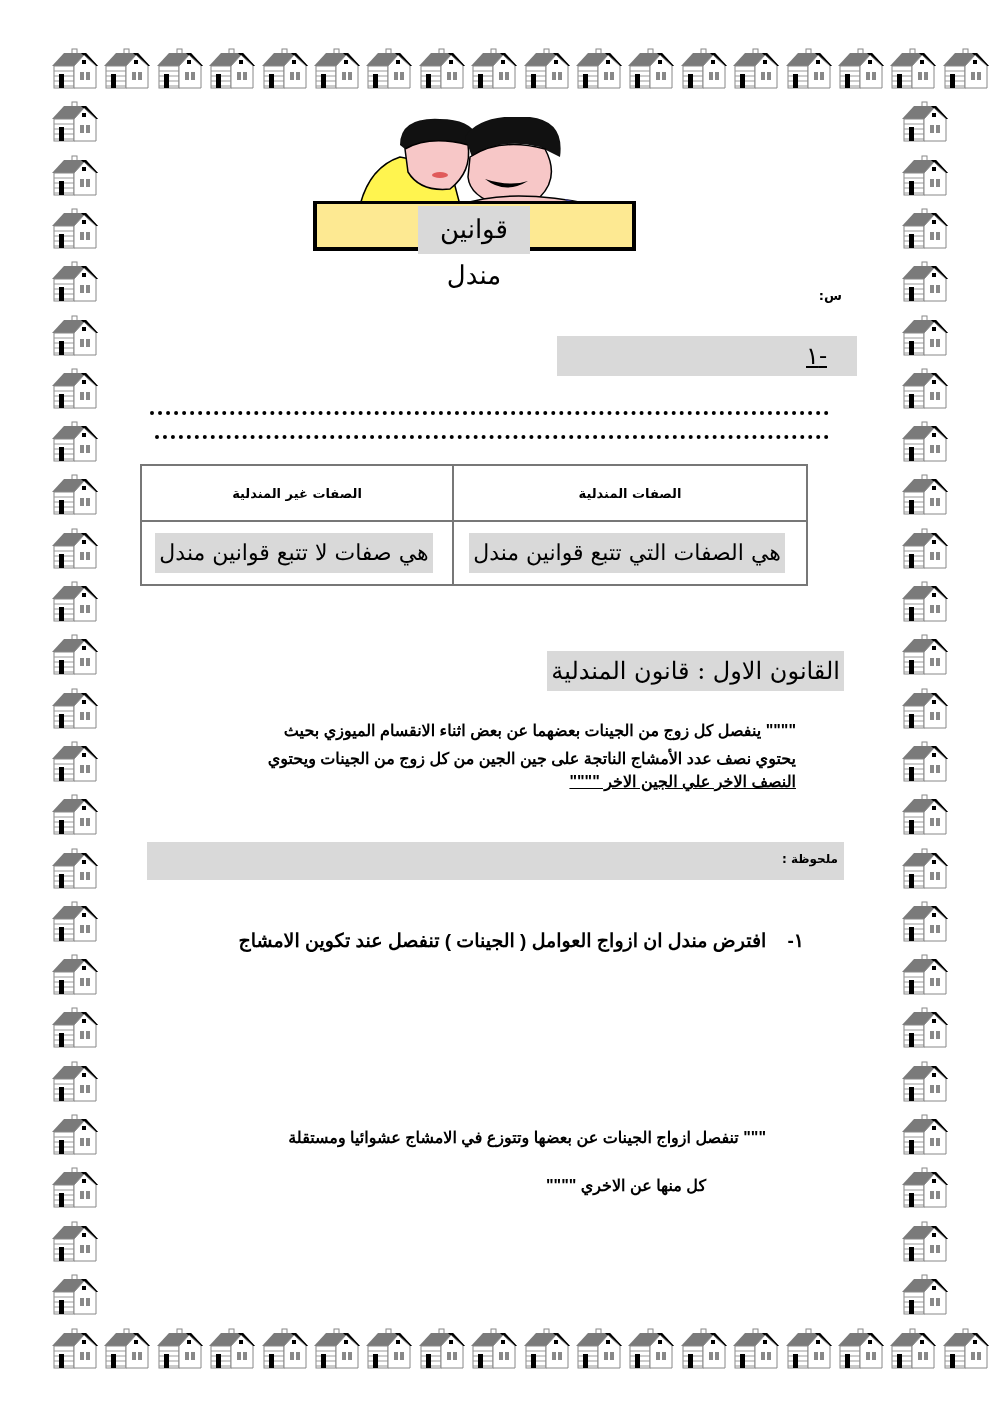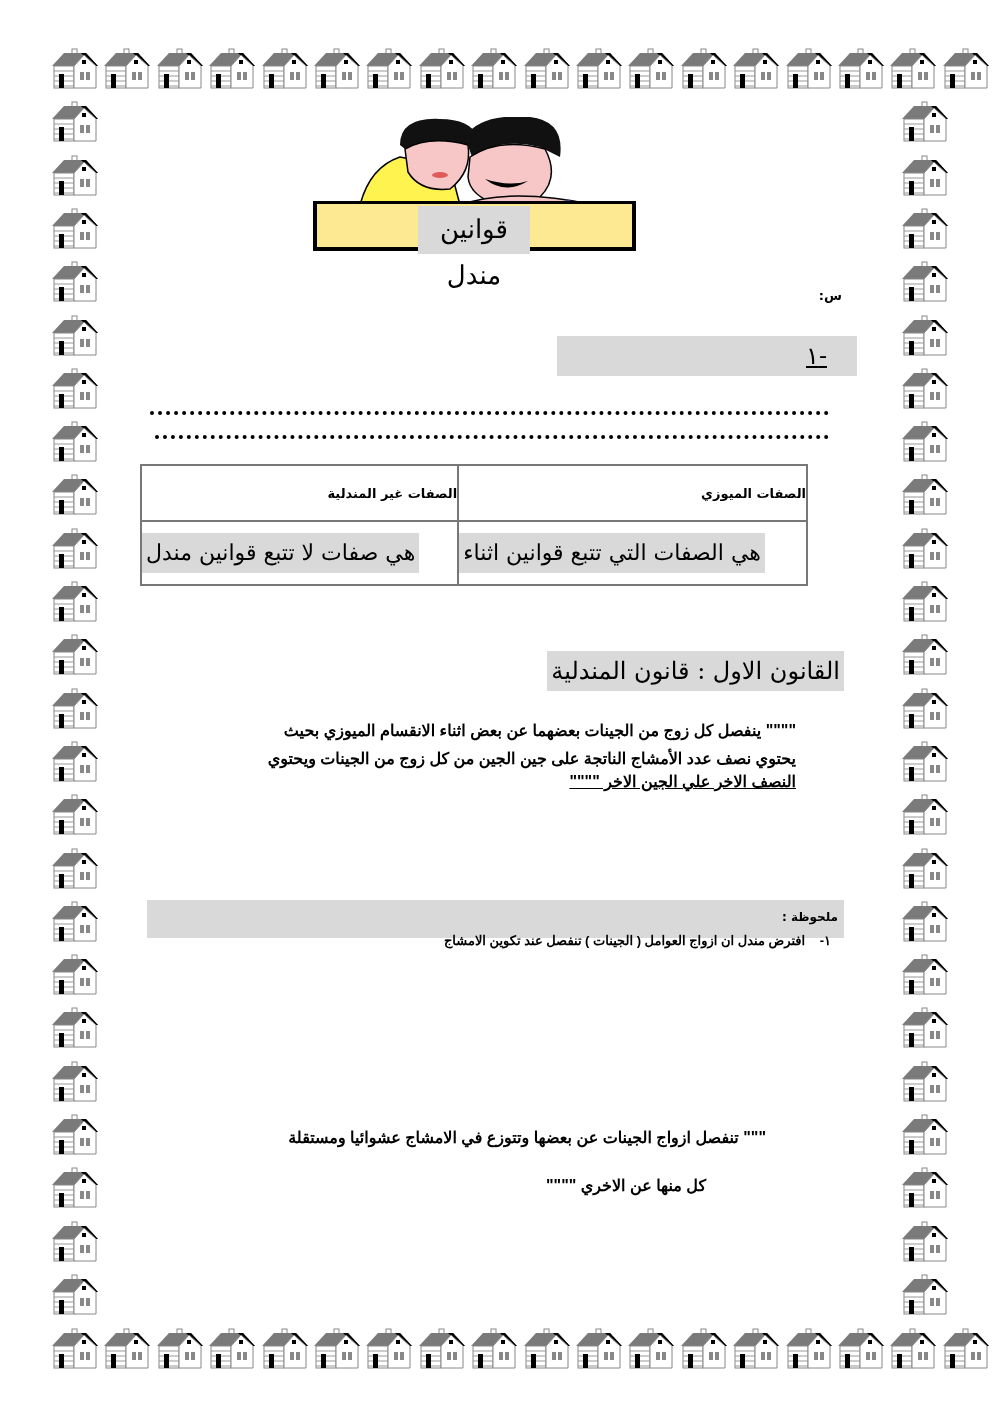--- a/index.html
+++ b/index.html
@@ -27,34 +27,34 @@
               direction: rtl; font-family: "DejaVu Serif", serif; font-size: 24px; line-height: 40px; }
   .question-wrap { position: absolute; left: 557px; top: 336px; width: 300px; height: 40px; }
   .q-number { position: absolute; left: 800px; top: 336px; font-family: "DejaVu Serif", serif;
               font-size: 24px; line-height: 40px; text-decoration: underline; }
 
   .dotline { position: absolute; height: 0; border-top: 4px dotted #000; }
 
   
   table.traits { position: absolute; left: 140px; top: 464px; width: 668px; height: 118px;
                  border-collapse: collapse; direction: rtl; }
-  table.traits td { border: 2px solid #777; vertical-align: middle; padding: 0; }
+  table.traits td { border: 2px solid #777; vertical-align: middle; text-align: center; padding: 0; }
   table.traits tr.head td { height: 54px; font-size: 13px; font-weight: bold; }
   table.traits tr.row td { height: 62px; }
   .cell-val { display: inline-block; background: #d9d9d9; font-family: "DejaVu Serif", serif;
               font-size: 22px; line-height: 40px; padding: 0 4px; }
   .cell-wrap-r { text-align: left; padding-right: 6px !important; text-decoration: underline; }
 
   .law-title { position: absolute; height: 40px; padding: 0 4px; direction: rtl;
                font-family: "DejaVu Serif", serif; font-size: 24px; line-height: 40px; background: #d9d9d9; }
 
   .body-text { position: absolute; direction: rtl; font-family: "Liberation Sans", sans-serif;
                font-weight: bold; font-size: 16px; line-height: 26px; text-align: right; }
 
-  .note-bar { position: absolute; left: 147px; top: 900px; width: 697px; height: 38px;
+  .note-bar { position: absolute; left: 147px; top: 842px; width: 697px; height: 38px;
               background: #d9d9d9; }
   .note-label { position: absolute; right: 6px; top: 10px; font-size: 12px; font-weight: bold; direction: rtl; }
 </style>
 </head>
 <body>
 
 <div class="page">
 
   <div id="border">
       <div class="house" style="left: 50px; top: 46px;">
@@ -1481,45 +1481,45 @@
 
   <div class="question-wrap grey-bg"></div>
   <div class="q-number" style="left:806px;">١-</div>
 
   <div class="dotline" style="left:150px; top:411px; width:679px;"></div>
   <div class="dotline" style="left:155px; top:435px; width:674px;"></div>
 
   <table class="traits">
     <tbody>
         <tr class="head">
-      <td>الصفات الميوزي</td>
+      <td>الصفات المندلية</td>
       <td>الصفات غير المندلية</td>
     </tr>
     <tr class="row">
       <td class="cell-wrap-r">
-        <span class="cell-val">هي الصفات التي تتبع قوانين اثناء</span>
+        <span class="cell-val">هي الصفات التي تتبع قوانين مندل</span>
       </td>
       <td class="cell-wrap-r">
         <span class="cell-val">هي صفات لا تتبع قوانين مندل</span>
       </td>
     </tr>
   </tbody>
     </table>
 
   <div class="law-title" style="right:148px; top:651px;">القانون الاول : قانون المندلية</div>
 
   <div class="body-text" style="right:196px; top:718px; width:640px;">"""" ينفصل كل زوج من الجينات بعضهما عن بعض اثناء الانقسام الميوزي بحيث</div>
   <div class="body-text" style="right:196px; top:746px; width:640px;">يحتوي نصف عدد الأمشاج الناتجة على جين الجين من كل زوج من الجينات ويحتوي</div>
   <div class="body-text" style="right:196px; top:769px; width:640px;text-decoration:underline;">النصف الاخر علي الجين الاخر """"</div>
 
   <div class="note-bar">
     <span class="note-label">ملحوظة :</span>
   </div>
 
-  <div class="body-text" style="right:161px; top:928px; width:600px; font-size:13px;">
+  <div class="body-text" style="right:188px; top:928px; width:600px; font-size:19px;">
     <span>١-</span>
     <span>&nbsp;&nbsp;</span>
     <span>افترض مندل ان ازواج العوامل ( الجينات ) تنفصل عند تكوين الامشاج</span>
   </div>
 
 
   <div class="body-text" style="right:226px; top:1125px; width:600px;">""" تنفصل ازواج الجينات عن بعضها وتتوزع في الامشاج عشوائيا ومستقلة</div>
   <div class="body-text" style="right:286px; top:1173px; width:500px;">كل منها عن الاخري """"</div>
 
 </div>

